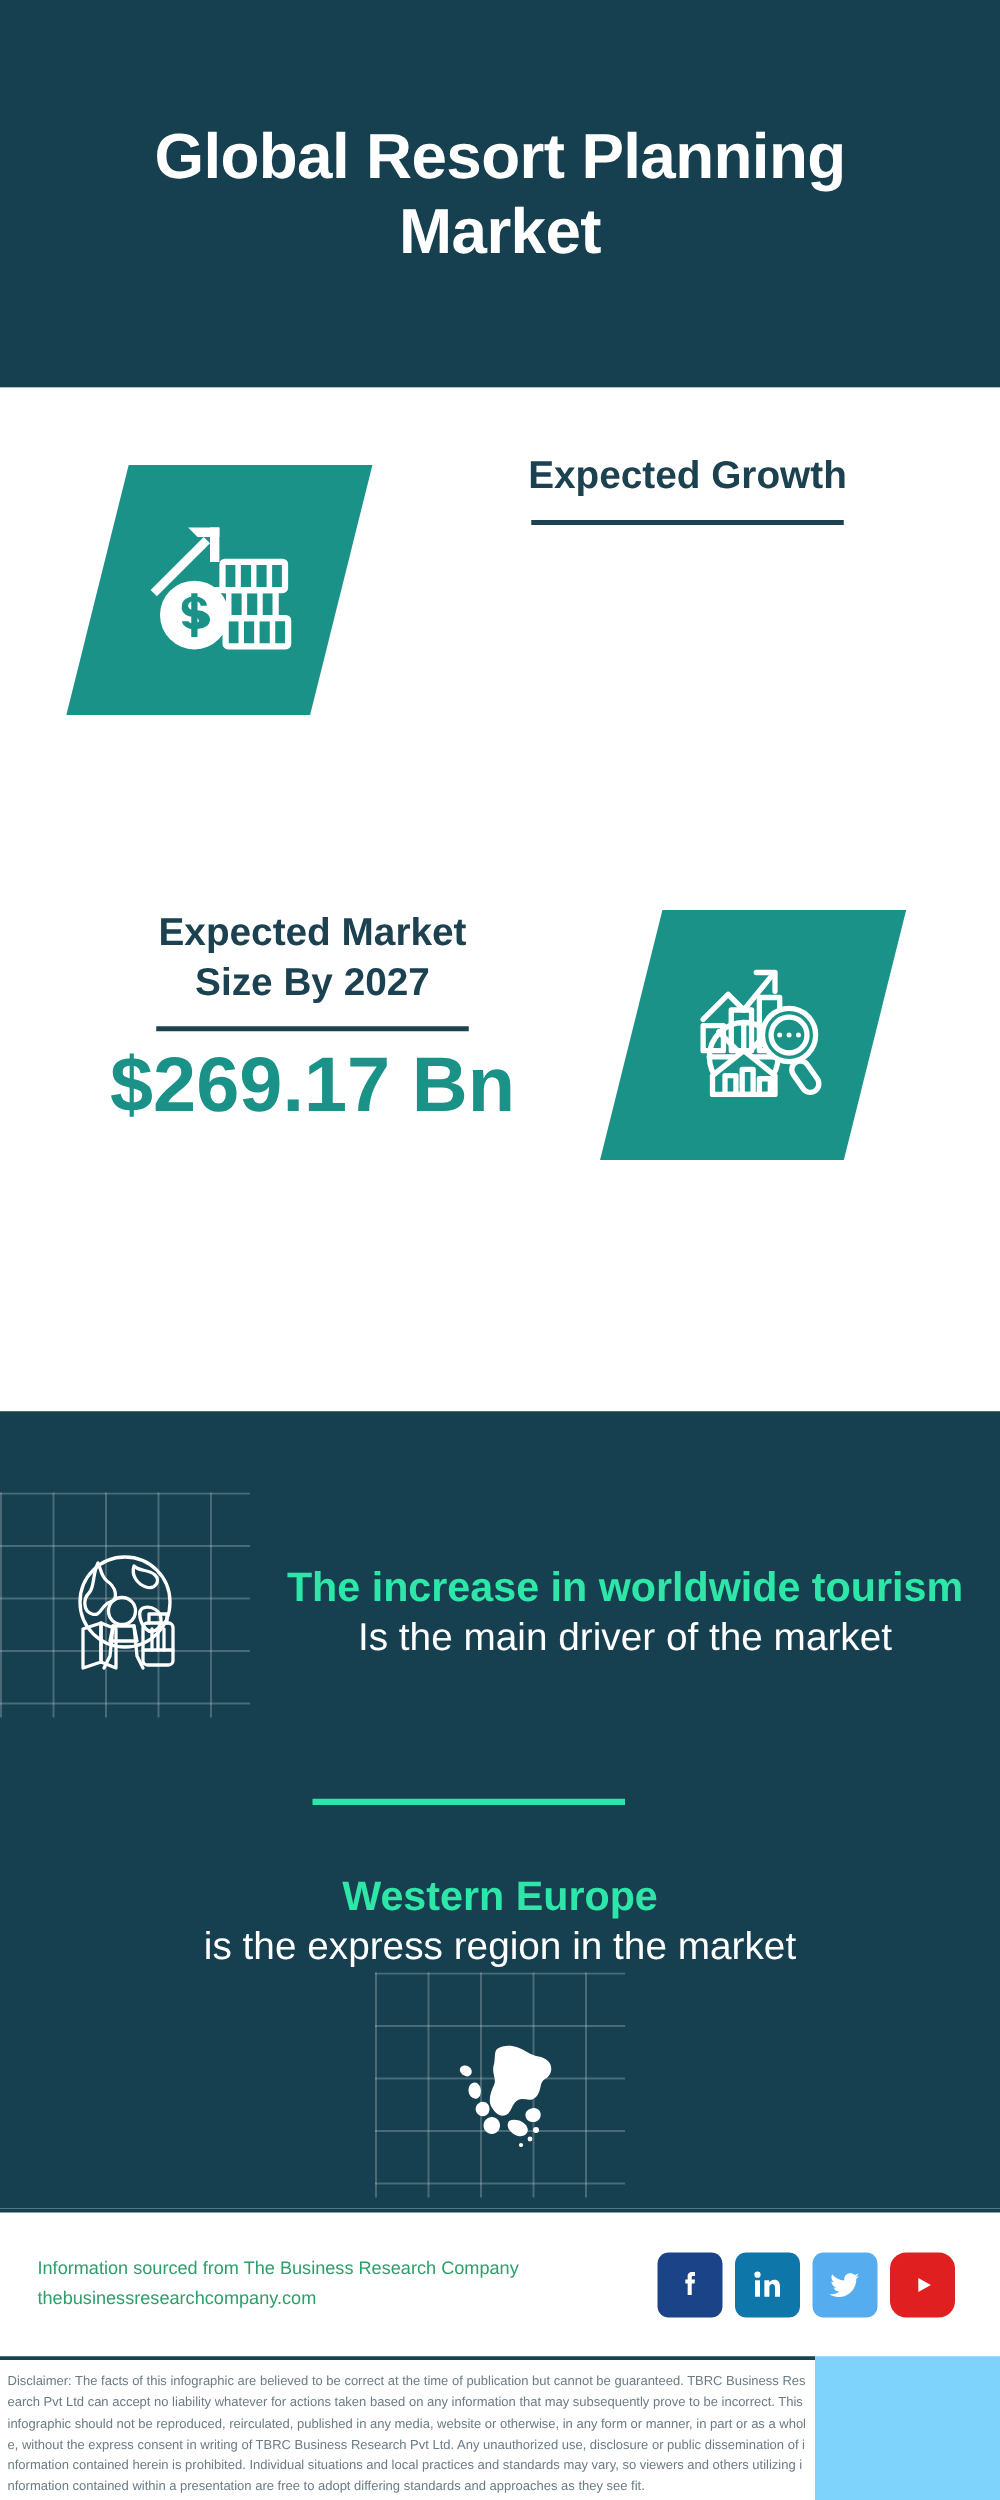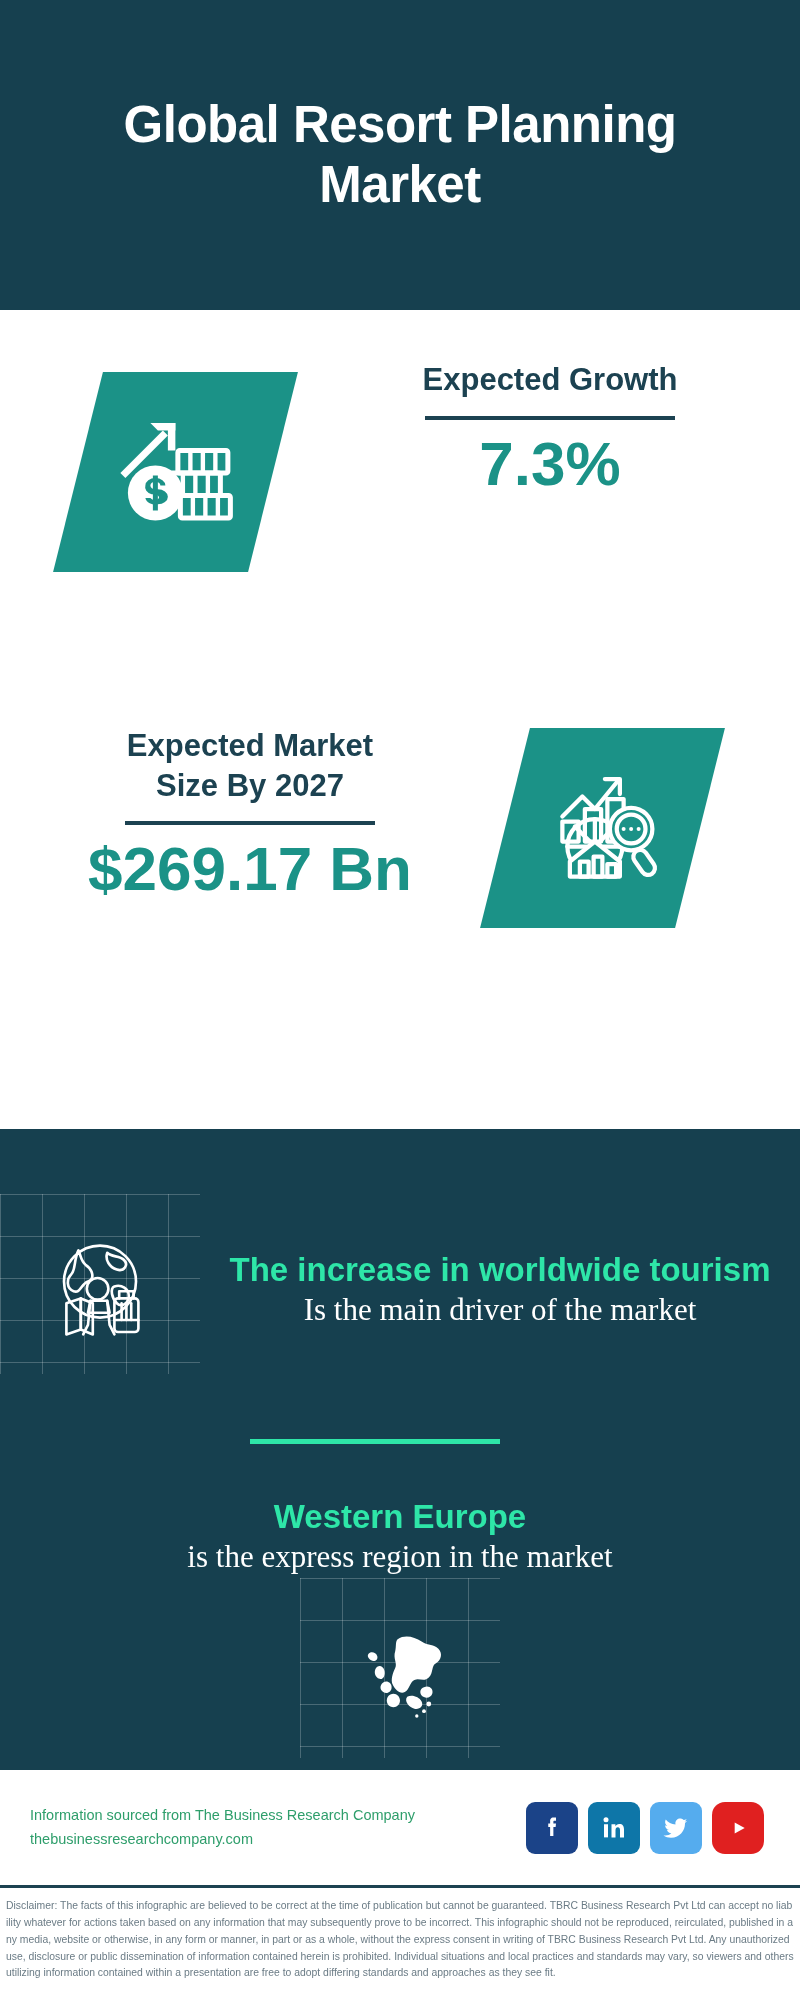--- a/index.html
+++ b/index.html
@@ -150,21 +150,20 @@
     color: #2EE6A8;
     font-size: 33px;
     font-weight: bold;
     line-height: 1.25;
   }
   .copy-plain {
     color: #ffffff;
     font-size: 31px;
     font-weight: normal;
     line-height: 1.3;
-    font-family: Liberation Serif, serif;
   }
   .rule-green {
     position: absolute;
     left: 250px; top: 310px;
     width: 250px; height: 5px;
     background: #2EE6A8;
   }
 
   
   .footer {
@@ -192,21 +191,21 @@
   }
   .s-fb { background: #1B4388; }
   .s-li { background: #0E76A8; }
   .s-tw { background: #55ACEE; }
   .s-yt { background: #E02020; border-radius: 13px; }
 
   
   .disclaimer {
     position: absolute;
     left: 0; top: 1885px;
-    width: 800px; height: 115px;
+    width: 652px; height: 115px;
     background: #ffffff;
     border-top: 3px solid #1C4251;
     padding: 10px 6px 0 6px;
   }
   .disclaimer p {
     color: #6A7B85;
     font-size: 10.4px;
     line-height: 1.62;
     text-align: left;
     word-break: break-all;
@@ -250,21 +249,20 @@
                 <line x1="74" y1="70" x2="74" y2="88" stroke="#ffffff" stroke-width="3.5"></line>
                 <line x1="84" y1="70" x2="84" y2="88" stroke="#ffffff" stroke-width="3.5"></line>
               </g>
             </g>
           </svg>
         </span>
       </div>
       <div class="stat-text-1">
         <div class="stat-label">Expected Growth</div>
         <div class="rule-dark"></div>
-        <div class="stat-value-teal">7.3%</div>
       </div>
     </div>
 
     <div class="stat-row-2">
       <div class="stat-text-2">
         <div class="stat-label">Expected Market</div>
         <div class="stat-label">Size By 2027</div>
         <div class="rule-dark"></div>
         <div class="stat-value-teal">$269.17 Bn</div>
       </div>

